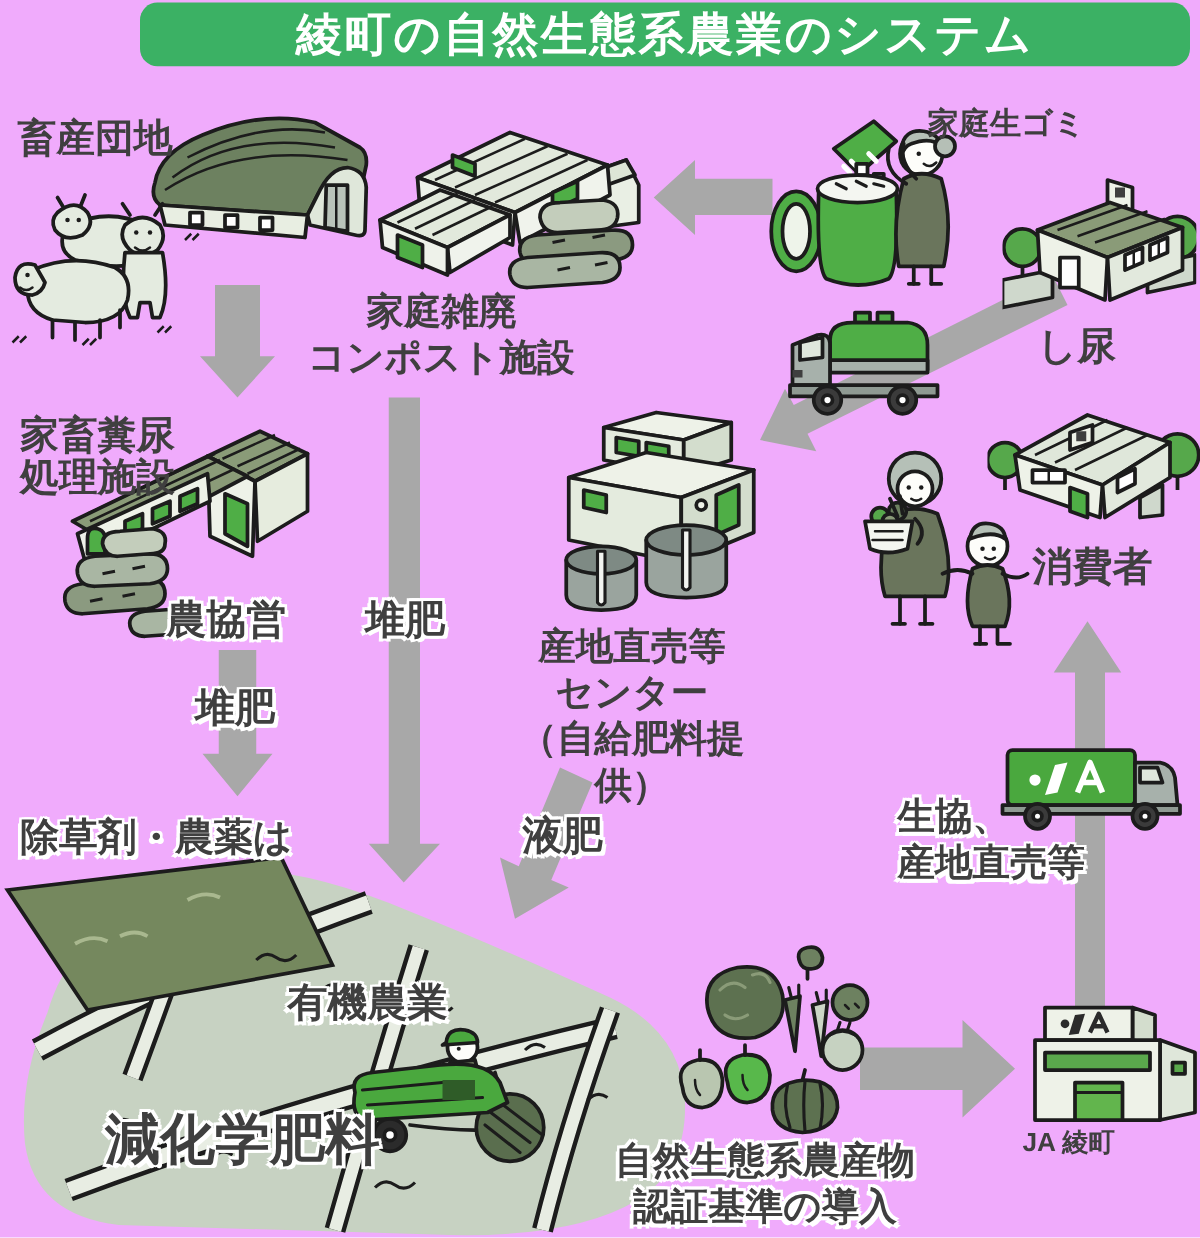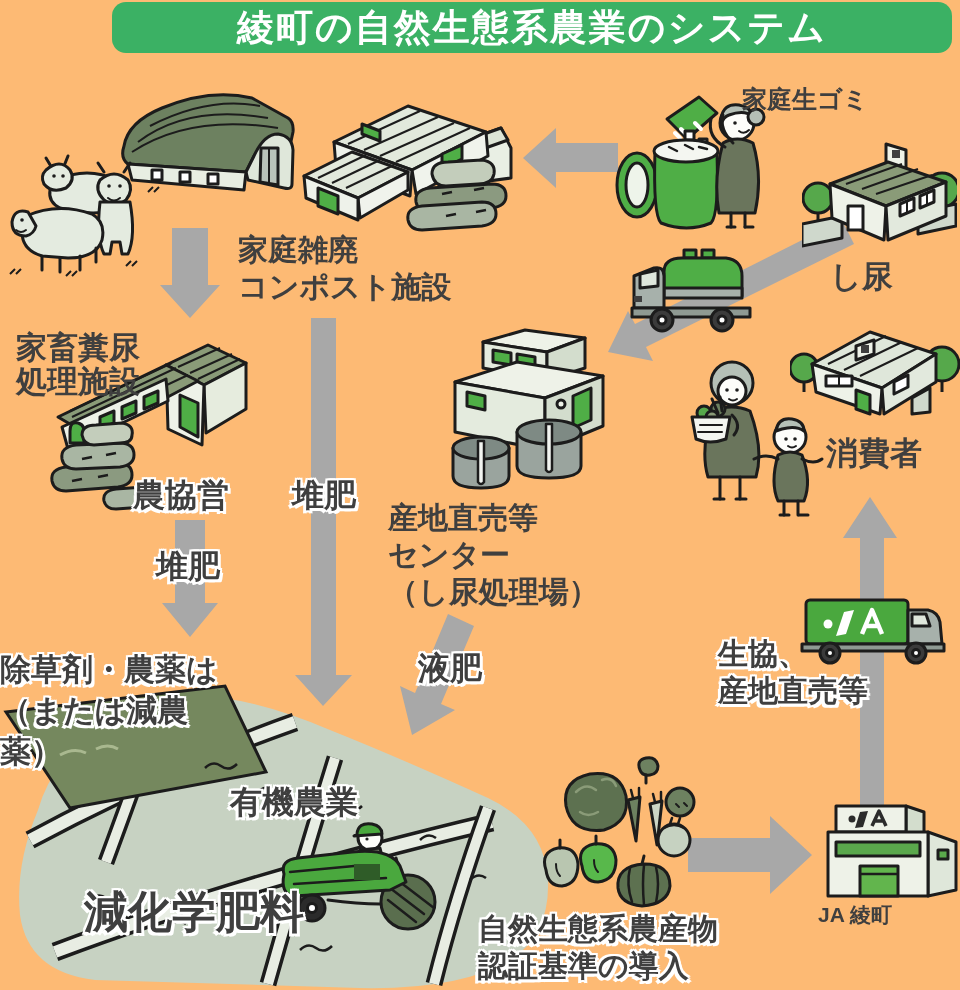--- a/index.html
+++ b/index.html
@@ -1,22 +1,22 @@
 <!DOCTYPE html>
 <html><head>
 <meta charset="utf-8">
 <style>
   html,body{margin:0;padding:0;background:#ffffff;}
-  #canvas{position:relative;width:960px;height:990px;background:#fdba74;overflow:hidden;
+  #canvas{position:relative;width:960px;height:990px;background:#f0abfc;overflow:hidden;
           font-family:"Liberation Sans","DejaVu Sans",sans-serif;}
   .abs{position:absolute;}
   .lbl{position:absolute;font-weight:bold;color:#3f3f3f;white-space:nowrap;line-height:1.15;}
   .outl{text-shadow:-2px -2px 0 #fff,2px -2px 0 #fff,-2px 2px 0 #fff,2px 2px 0 #fff,
         0 -2px 0 #fff,0 2px 0 #fff,-2px 0 0 #fff,2px 0 0 #fff,3px 3px 0 #fff,-3px 3px 0 #fff;}
-  .ctr{white-space:normal;}
+  .ctr{text-align:center;white-space:normal;}
   #titlebar{position:absolute;left:112px;top:2px;width:840px;height:51px;background:#3bb164;
             border-radius:14px;display:flex;align-items:center;justify-content:center;}
   #titlebar .t{color:#ffffff;font-size:37px;font-weight:800;letter-spacing:2px;}
   svg{display:block;}
 </style>
 </head>
 <body>
 
 <div id="canvas">
 
@@ -388,20 +388,21 @@
       <circle cx="44" cy="100" r="13" fill="#2b2b2b"></circle>
       <circle cx="44" cy="100" r="4.5" fill="#ffffff"></circle>
       <path d="M60 92 Q90 96 112 96" fill="none"></path>
     </g>
   </svg>
 
   <div id="titlebar">
     <div class="t">綾町の自然生態系農業のシステム</div>
   </div>
 
+  <div class="lbl" style="left:14px;top:93px;font-size:31px;">畜産団地</div>
 
   <div class="lbl" style="left:742px;top:85px;font-size:25px;">家庭生ゴミ</div>
 
   <div class="lbl ctr" style="left:238px;top:231px;width:230px;font-size:30px;line-height:37px;">
     <div>家庭雑廃</div>
     <div>コンポスト施設</div>
   </div>
 
   <div class="lbl" style="left:830px;top:259px;font-size:31px;">し尿</div>
 
@@ -412,35 +413,34 @@
 
   <div class="lbl outl" style="left:133px;top:477px;font-size:32px;">農協営</div>
 
   <div class="lbl outl" style="left:292px;top:477px;font-size:32px;">堆肥</div>
 
   <div class="lbl outl" style="left:156px;top:548px;font-size:32px;">堆肥</div>
 
   <div class="lbl ctr" style="left:388px;top:499px;width:235px;font-size:30px;line-height:37px;">
     <div>産地直売等</div>
     <div>センター</div>
-    <div>（し尿処理場）</div>
+    <div>（自給肥料提供）</div>
   </div>
 
   <div class="lbl" style="left:826px;top:435px;font-size:32px;">消費者</div>
 
   <div class="lbl outl" style="left:418px;top:650px;font-size:32px;">液肥</div>
 
   <div class="lbl outl" style="left:718px;top:635px;font-size:30px;line-height:37px;">
     <div>生協、</div>
     <div>産地直売等</div>
   </div>
 
   <div class="lbl ctr outl" style="left:0px;top:649px;width:250px;font-size:31px;line-height:41px;">
     <div>除草剤・農薬は</div>
-    <div>（または減農薬）</div>
   </div>
 
   <div class="lbl outl" style="left:230px;top:784px;font-size:32px;">有機農業</div>
 
   <div class="lbl outl" style="left:84px;top:887px;font-size:44px;">減化学肥料</div>
 
   <div class="lbl ctr outl" style="left:478px;top:899px;width:268px;font-size:30px;line-height:37px;margin-top:11px;">
     <div>自然生態系農産物</div>
     <div>認証基準の導入</div>
   </div>

